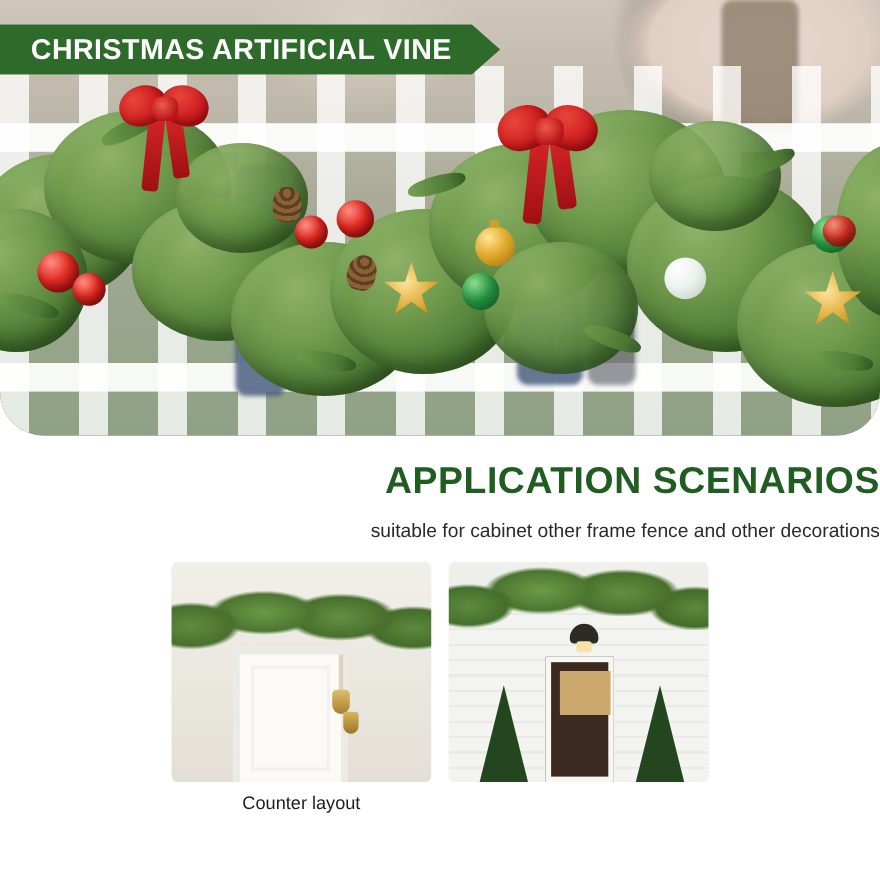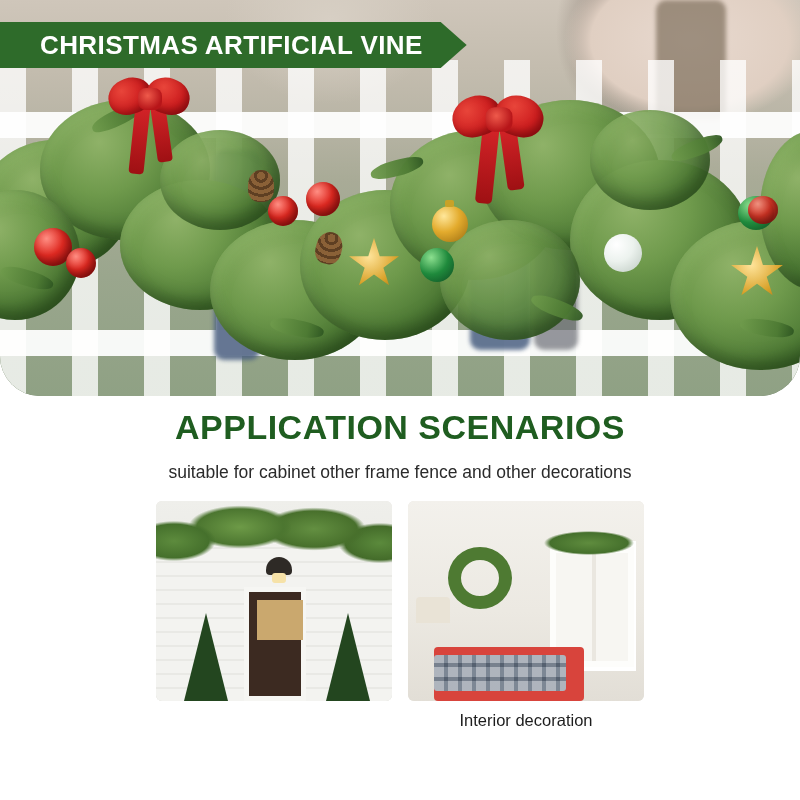--- a/index.html
+++ b/index.html
@@ -111,33 +111,33 @@
     clip-path: polygon(50% 0%, 61% 35%, 98% 35%, 68% 57%, 79% 91%, 50% 70%, 21% 91%, 32% 57%, 2% 35%, 39% 35%);
   }
   .pinecone {
     position: absolute; width: 26px; height: 32px; border-radius: 48% 48% 40% 40%;
     background: repeating-radial-gradient(circle at 50% 18%, #8a6137 0 4px, #5e3f22 4px 7px);
   }
 
   
   .ribbon {
     position: absolute; left: 0; top: 22px; height: 46px;
-    padding: 0 44px 0 40px;
+    padding: 0 44px 0 28px;
     display: flex; align-items: center;
     background: #2e6b2a;
     color: #fff;
     font-size: 26px; font-weight: bold; letter-spacing: .4px;
     clip-path: polygon(0 0, calc(100% - 26px) 0, 100% 50%, calc(100% - 26px) 100%, 0 100%);
     z-index: 9;
   }
 
   
   .section {
-    padding-top: 12px;
-    text-align: center;
+    padding-top: 22px;
+    text-align: right;
   }
   .sec-title {
     font-size: 34px; font-weight: bold; color: #1f5d20; letter-spacing: .5px;
   }
   .sec-sub {
     margin-top: 12px;
     font-size: 17.5px; color: #2a2a2a; line-height: 1.5;
   }
 
   
@@ -283,44 +283,42 @@
 
   <div class="section">
     <div class="sec-title">APPLICATION SCENARIOS</div>
     <div class="sec-sub">
       <div>suitable for cabinet other frame fence and other decorations</div>
     </div>
   </div>
 
   <div class="cards">
 
+    <div class="card">
+      <div class="thumb">
+        <div class="t1-bg"></div>
+        <div class="t1-door"></div>
+        <div class="t1-rope"></div>
+        <div class="t1-bell"></div>
+        <div class="t1-bell2"></div>
+        <div class="t1-garland"></div>
+      </div>
+      <div class="card-cap">Counter layout</div>
+    </div>
 
     <div class="card">
       <div class="thumb">
         <div class="t2-bg"></div>
         <div class="t2-wall"></div>
         <div class="t2-door">
             <div class="t2-doorglass"></div>
           </div>
         <div class="t2-tree l"></div>
         <div class="t2-tree r"></div>
         <div class="t2-lamp"></div>
         <div class="t2-lampglow"></div>
         <div class="t2-garland"></div>
       </div>
     </div>
 
-    <div class="card">
-      <div class="thumb">
-        <div class="t3-bg"></div>
-        <div class="t3-door"></div>
-        <div class="t3-window"></div>
-        <div class="t3-garland"></div>
-        <div class="t3-wreath"></div>
-        <div class="t3-lamp"></div>
-        <div class="t3-bed"></div>
-        <div class="t3-blanket"></div>
-      </div>
-      <div class="card-cap">Interior decoration</div>
-    </div>
 
   </div>
 </div>
 
 </body></html>

